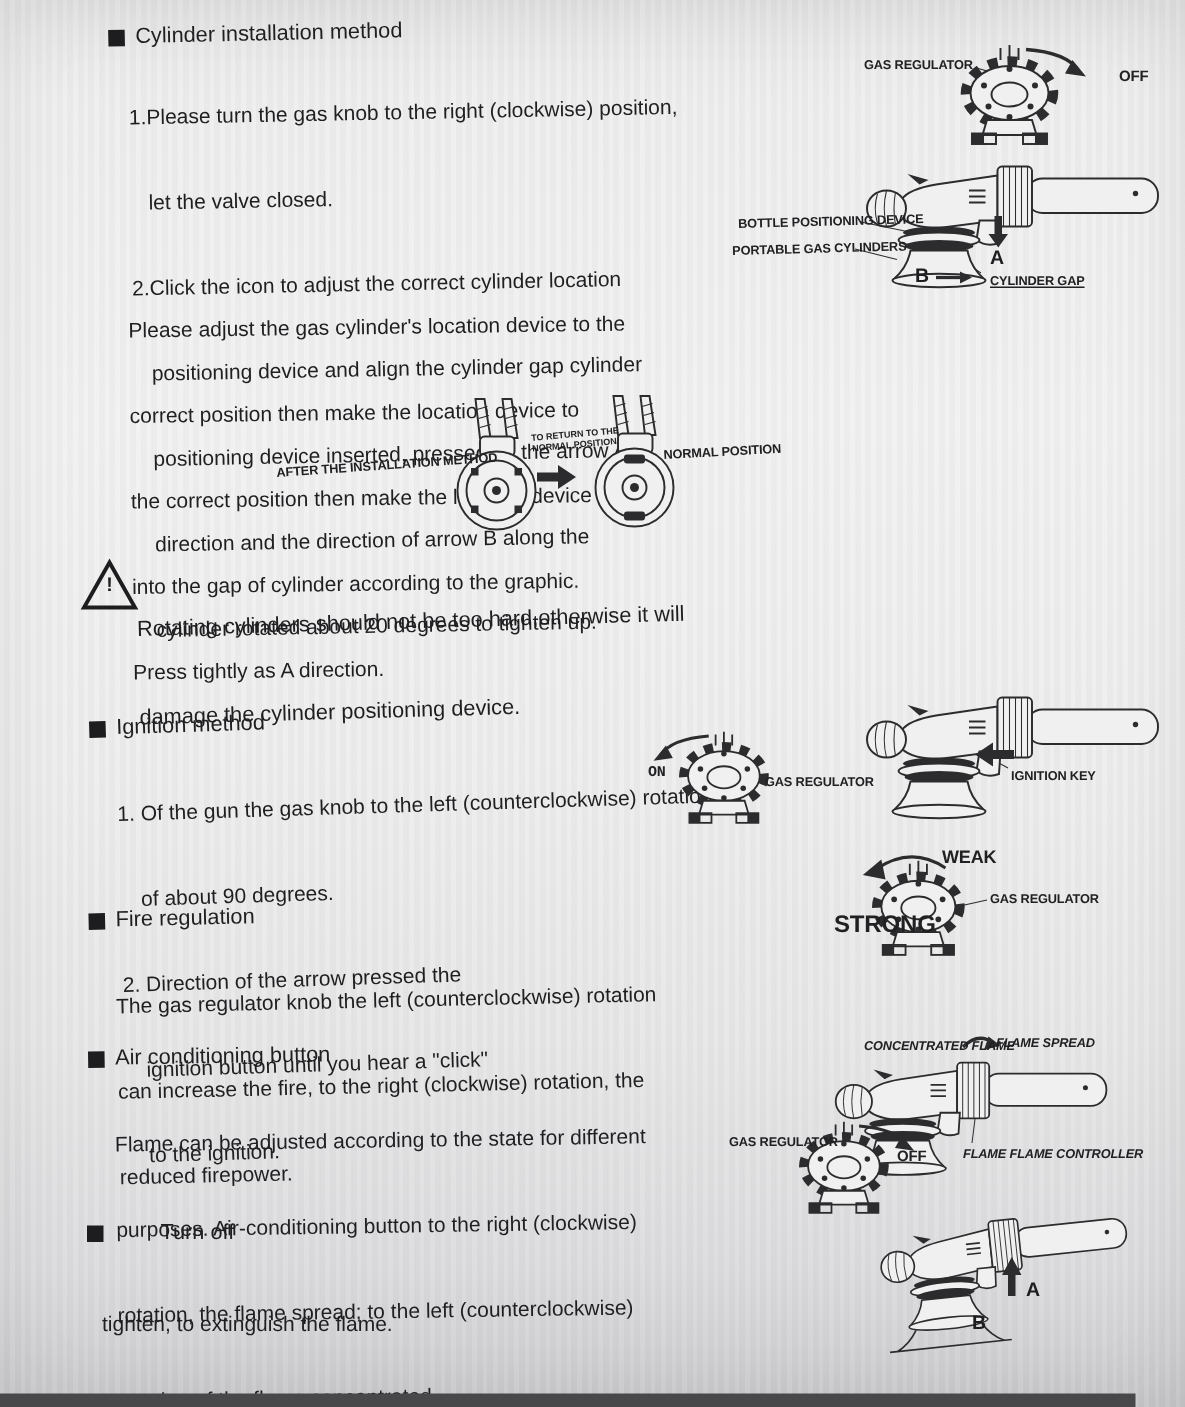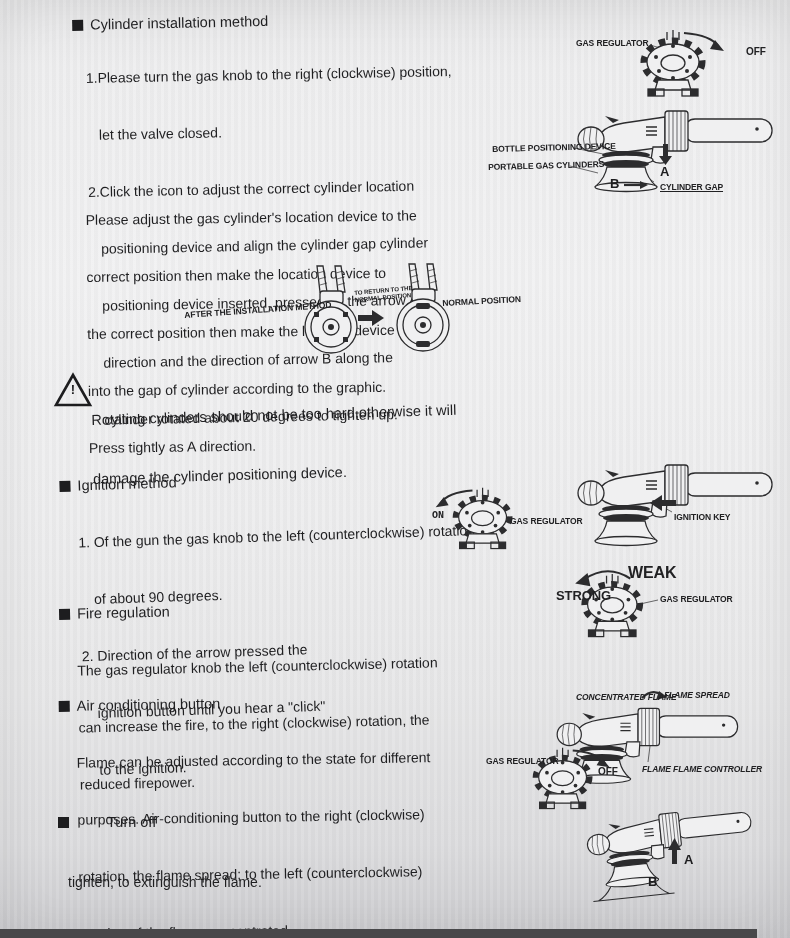--- a/index.html
+++ b/index.html
@@ -251,22 +251,22 @@
           <circle class="f" cx="55" cy="50" r="2"></circle>
         <path class="o" d="M40 52 L70 52 L73 62 L37 62 Z"></path>
         <rect class="s" x="30" y="61" width="16" height="7"></rect>
           <rect class="f" x="30" y="61" width="8" height="7"></rect>
         <rect class="s" x="64" y="61" width="16" height="7"></rect>
           <rect class="f" x="72" y="61" width="8" height="7"></rect>
         <path class="s th" d="M74 7 Q50 -9 25 8"></path>
           <polygon class="f" points="29,1 16,12 32,15"></polygon>
       </g>
     </svg>
-    <div class="lbl" style="left:80px;top:8px;font-size:16px;">WEAK</div>
-    <div class="lbl" style="left:8px;top:32px;font-size:13px;">STRONG</div>
+    <div class="lbl" style="left:80px;top:8px;font-size:12px;">WEAK</div>
+    <div class="lbl" style="left:8px;top:52px;font-size:16px;">STRONG</div>
     <div class="lbl" style="left:112px;top:38px;">GAS REGULATOR</div>
   </div>
 
   <div class="txt" style="left:58px;top:659px;transform:rotate(-0.9deg);">
     <div class="sec-title">
       <span class="bullet"></span>
       <span>Air conditioning button</span>
     </div>
     <div class="line ind2">Flame can be adjusted according to the state for different</div>
     <div class="line ind2">purposes. Air-conditioning button to the right (clockwise)</div>

